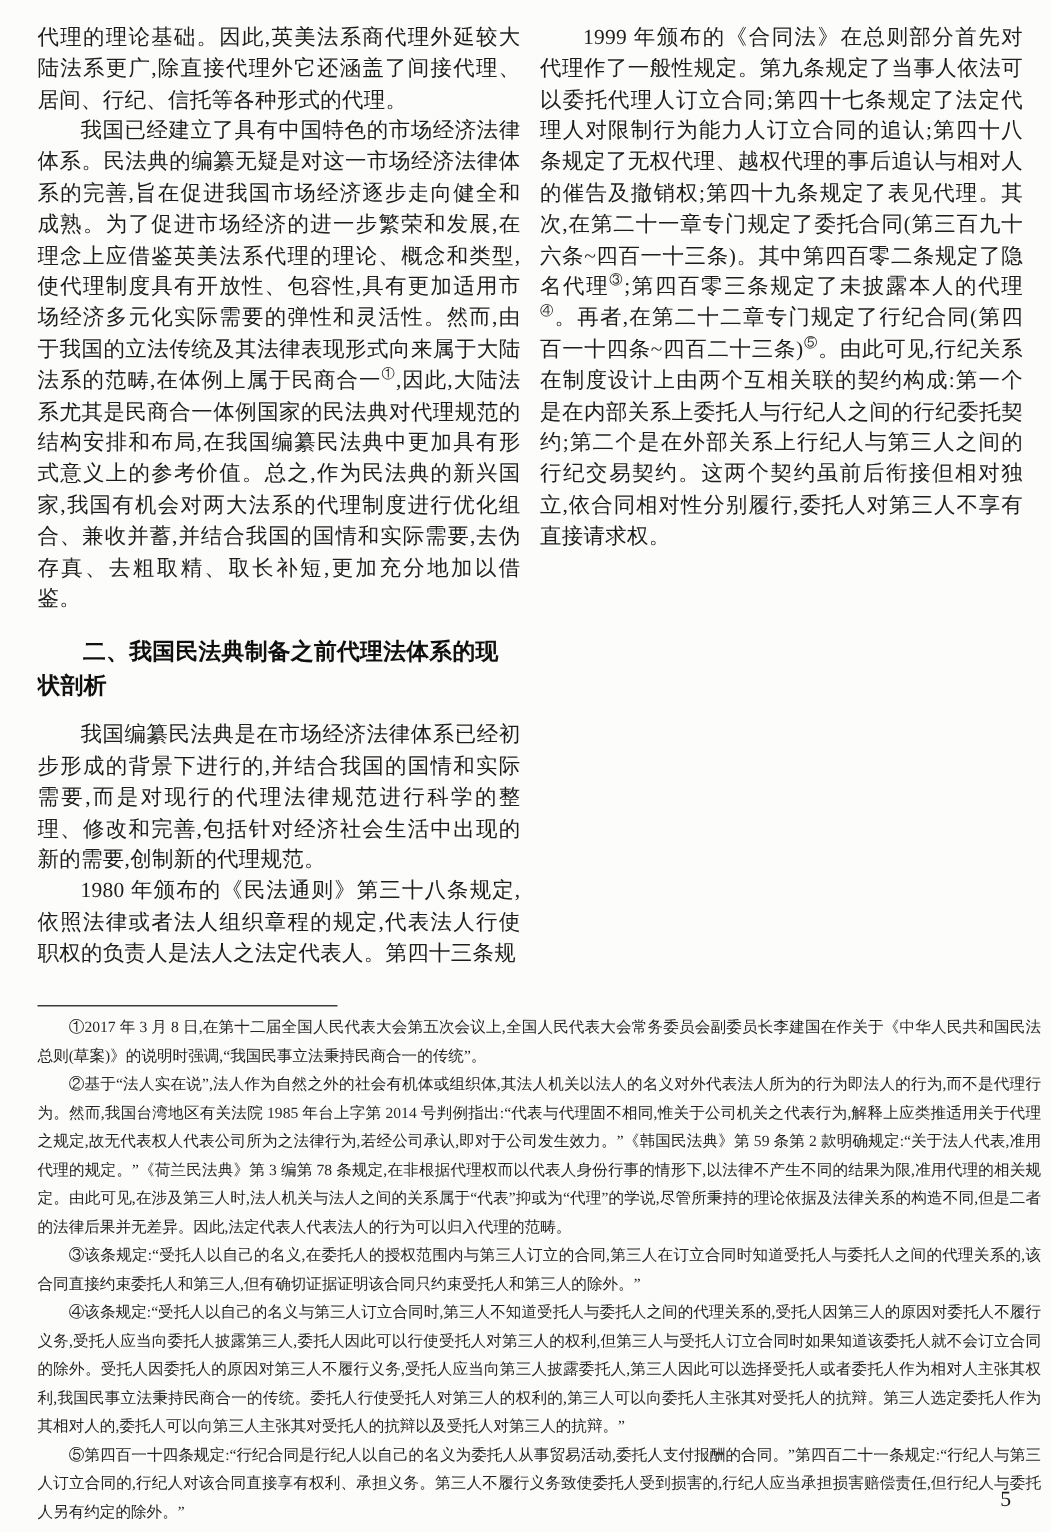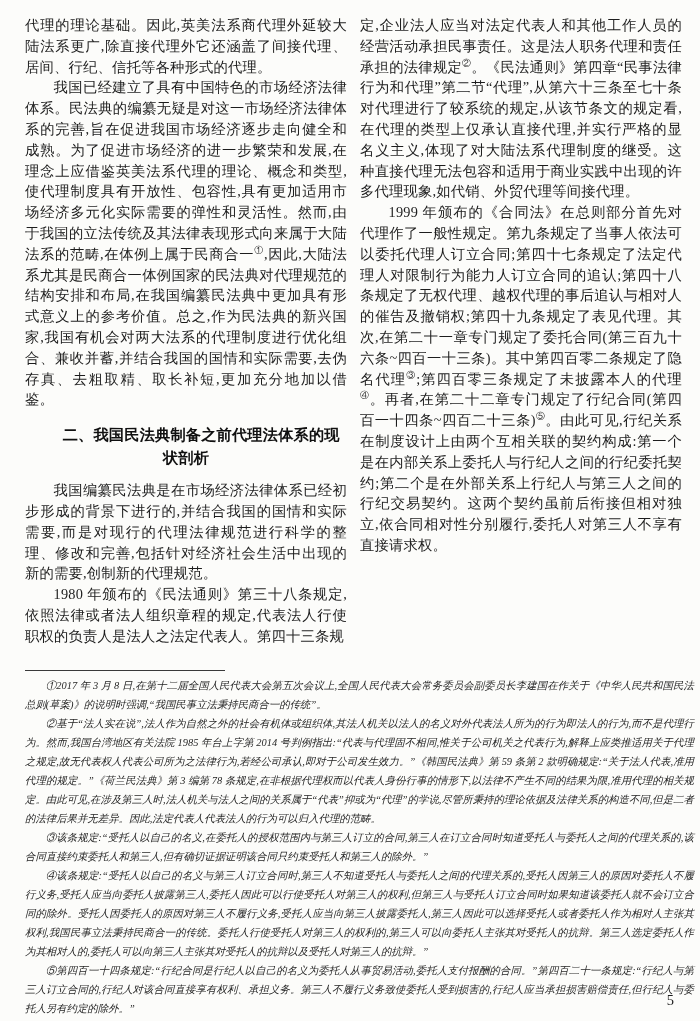--- a/index.html
+++ b/index.html
@@ -34,36 +34,36 @@
   .column p { margin: 0; text-indent: 2em; }
   .column p.cont { text-indent: 0; }
   .heading {
     font-family: "Liberation Sans", "DejaVu Sans", sans-serif;
     font-weight: bold;
     font-size: 15.2px;
     line-height: 23px;
     color: #101010;
     margin: 13px 0 11px;
     text-indent: 2em;
-    text-align: center;
+    text-align: left;
   }
   sup { font-size: 0.62em; vertical-align: super; line-height: 0; }
   .footnotes {
     margin-top: 7px;
     font-size: 10.4px;
     line-height: 19px;
     text-align: justify;
     color: #262626;
   }
   .fn-rule {
     width: 200px; height: 0;
     border-top: 1px solid #3a3a3a;
     margin: 0 0 5px 0;
   }
-  .footnotes p { margin: 0; text-indent: 2em; font-style: italic; }
+  .footnotes p { margin: 0; text-indent: 2em; }
   .page-number {
     position: absolute;
     right: 26px; bottom: 12px;
     font-size: 14.5px;
     color: #1d1d1d;
   }
 </style>
 </head>
 <body>
 
@@ -73,21 +73,20 @@
 
     <div class="column">
       <p class="cont">代理的理论基础。因此,英美法系商代理外延较大陆法系更广,除直接代理外它还涵盖了间接代理、居间、行纪、信托等各种形式的代理。</p>
       <p>我国已经建立了具有中国特色的市场经济法律体系。民法典的编纂无疑是对这一市场经济法律体系的完善,旨在促进我国市场经济逐步走向健全和成熟。为了促进市场经济的进一步繁荣和发展,在理念上应借鉴英美法系代理的理论、概念和类型,使代理制度具有开放性、包容性,具有更加适用市场经济多元化实际需要的弹性和灵活性。然而,由于我国的立法传统及其法律表现形式向来属于大陆法系的范畴,在体例上属于民商合一<sup>①</sup>,因此,大陆法系尤其是民商合一体例国家的民法典对代理规范的结构安排和布局,在我国编纂民法典中更加具有形式意义上的参考价值。总之,作为民法典的新兴国家,我国有机会对两大法系的代理制度进行优化组合、兼收并蓄,并结合我国的国情和实际需要,去伪存真、去粗取精、取长补短,更加充分地加以借鉴。</p>
       <h2 class="heading">二、我国民法典制备之前代理法体系的现状剖析</h2>
       <p>我国编纂民法典是在市场经济法律体系已经初步形成的背景下进行的,并结合我国的国情和实际需要,而是对现行的代理法律规范进行科学的整理、修改和完善,包括针对经济社会生活中出现的新的需要,创制新的代理规范。</p>
       <p>1980 年颁布的《民法通则》第三十八条规定,依照法律或者法人组织章程的规定,代表法人行使职权的负责人是法人之法定代表人。第四十三条规</p>
     </div>
 
     <div class="column">
-      <p class="cont">定,企业法人应当对法定代表人和其他工作人员的经营活动承担民事责任。这是法人职务代理和责任承担的法律规定<sup>②</sup>。《民法通则》第四章“民事法律行为和代理”第二节“代理”,从第六十三条至七十条对代理进行了较系统的规定,从该节条文的规定看,在代理的类型上仅承认直接代理,并实行严格的显名义主义,体现了对大陆法系代理制度的继受。这种直接代理无法包容和适用于商业实践中出现的许多代理现象,如代销、外贸代理等间接代理。</p>
       <p>1999 年颁布的《合同法》在总则部分首先对代理作了一般性规定。第九条规定了当事人依法可以委托代理人订立合同;第四十七条规定了法定代理人对限制行为能力人订立合同的追认;第四十八条规定了无权代理、越权代理的事后追认与相对人的催告及撤销权;第四十九条规定了表见代理。其次,在第二十一章专门规定了委托合同(第三百九十六条~四百一十三条)。其中第四百零二条规定了隐名代理<sup>③</sup>;第四百零三条规定了未披露本人的代理<sup>④</sup>。再者,在第二十二章专门规定了行纪合同(第四百一十四条~四百二十三条)<sup>⑤</sup>。由此可见,行纪关系在制度设计上由两个互相关联的契约构成:第一个是在内部关系上委托人与行纪人之间的行纪委托契约;第二个是在外部关系上行纪人与第三人之间的行纪交易契约。这两个契约虽前后衔接但相对独立,依合同相对性分别履行,委托人对第三人不享有直接请求权。</p>
     </div>
 
   </div>
 
   <div class="footnotes">
     <div class="fn-rule"></div>
     <p>①2017 年 3 月 8 日,在第十二届全国人民代表大会第五次会议上,全国人民代表大会常务委员会副委员长李建国在作关于《中华人民共和国民法总则(草案)》的说明时强调,“我国民事立法秉持民商合一的传统”。</p>
     <p>②基于“法人实在说”,法人作为自然之外的社会有机体或组织体,其法人机关以法人的名义对外代表法人所为的行为即法人的行为,而不是代理行为。然而,我国台湾地区有关法院 1985 年台上字第 2014 号判例指出:“代表与代理固不相同,惟关于公司机关之代表行为,解释上应类推适用关于代理之规定,故无代表权人代表公司所为之法律行为,若经公司承认,即对于公司发生效力。”《韩国民法典》第 59 条第 2 款明确规定:“关于法人代表,准用代理的规定。”《荷兰民法典》第 3 编第 78 条规定,在非根据代理权而以代表人身份行事的情形下,以法律不产生不同的结果为限,准用代理的相关规定。由此可见,在涉及第三人时,法人机关与法人之间的关系属于“代表”抑或为“代理”的学说,尽管所秉持的理论依据及法律关系的构造不同,但是二者的法律后果并无差异。因此,法定代表人代表法人的行为可以归入代理的范畴。</p>
     <p>③该条规定:“受托人以自己的名义,在委托人的授权范围内与第三人订立的合同,第三人在订立合同时知道受托人与委托人之间的代理关系的,该合同直接约束委托人和第三人,但有确切证据证明该合同只约束受托人和第三人的除外。”</p>

